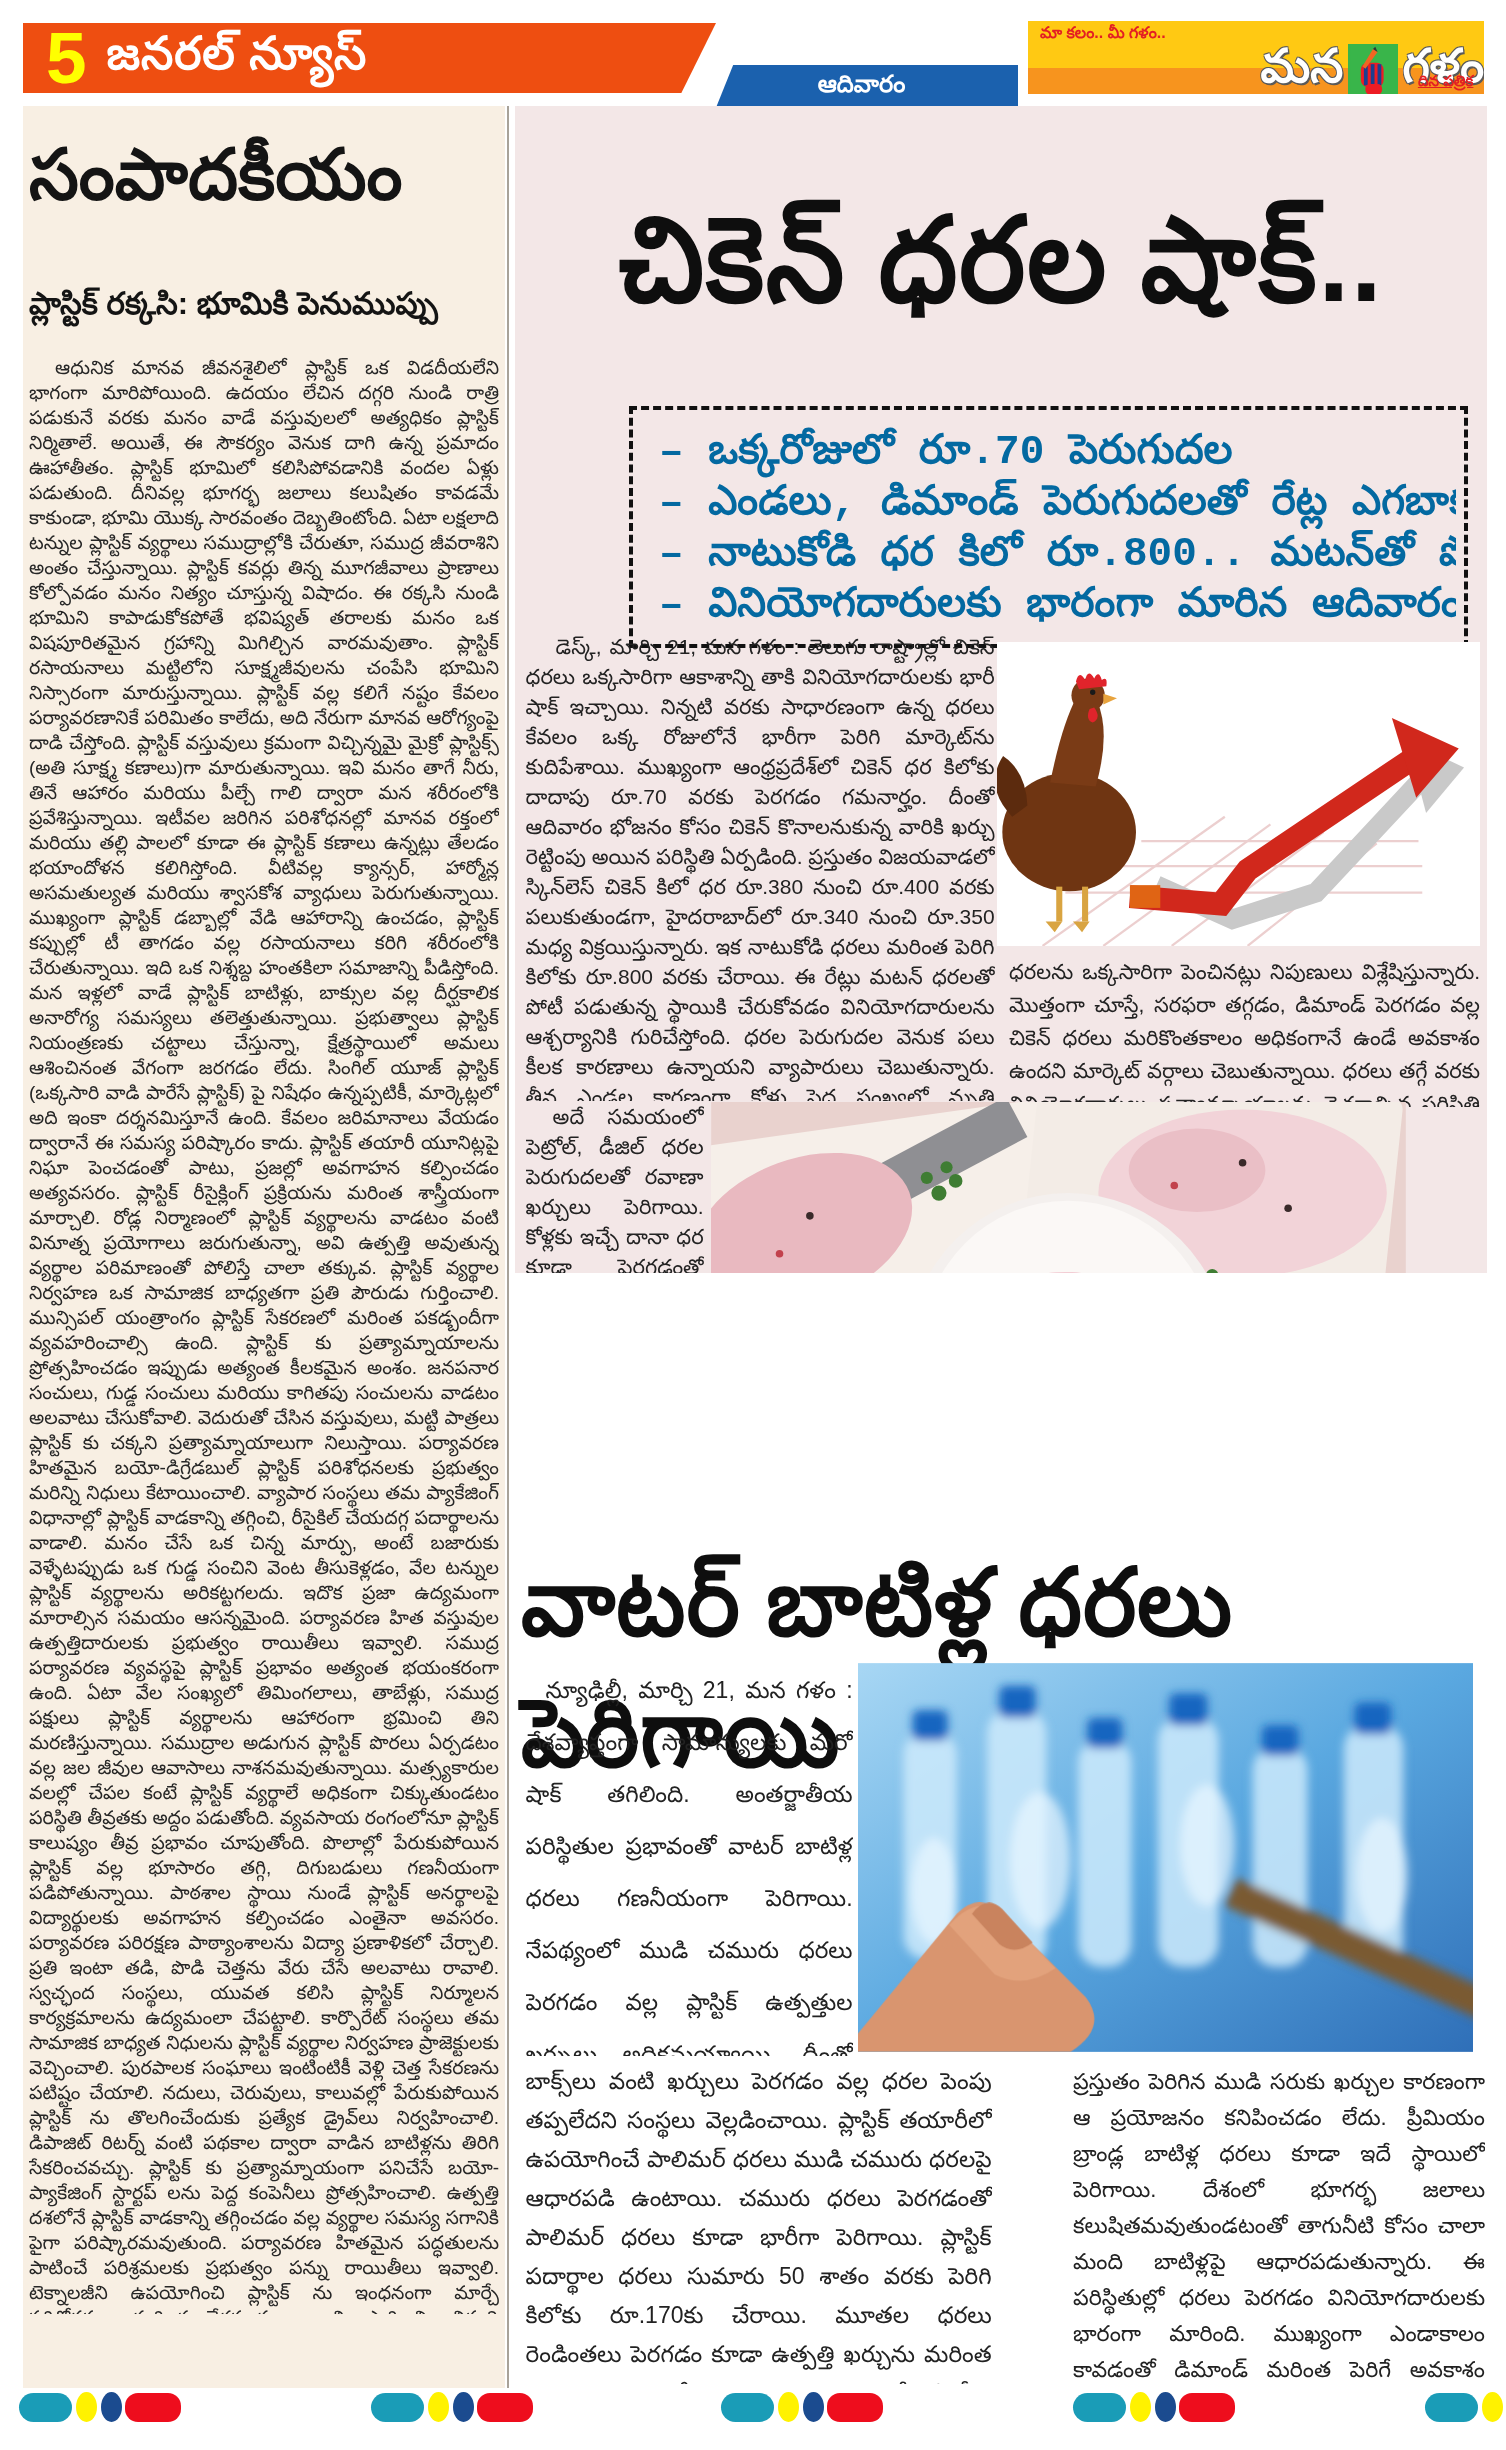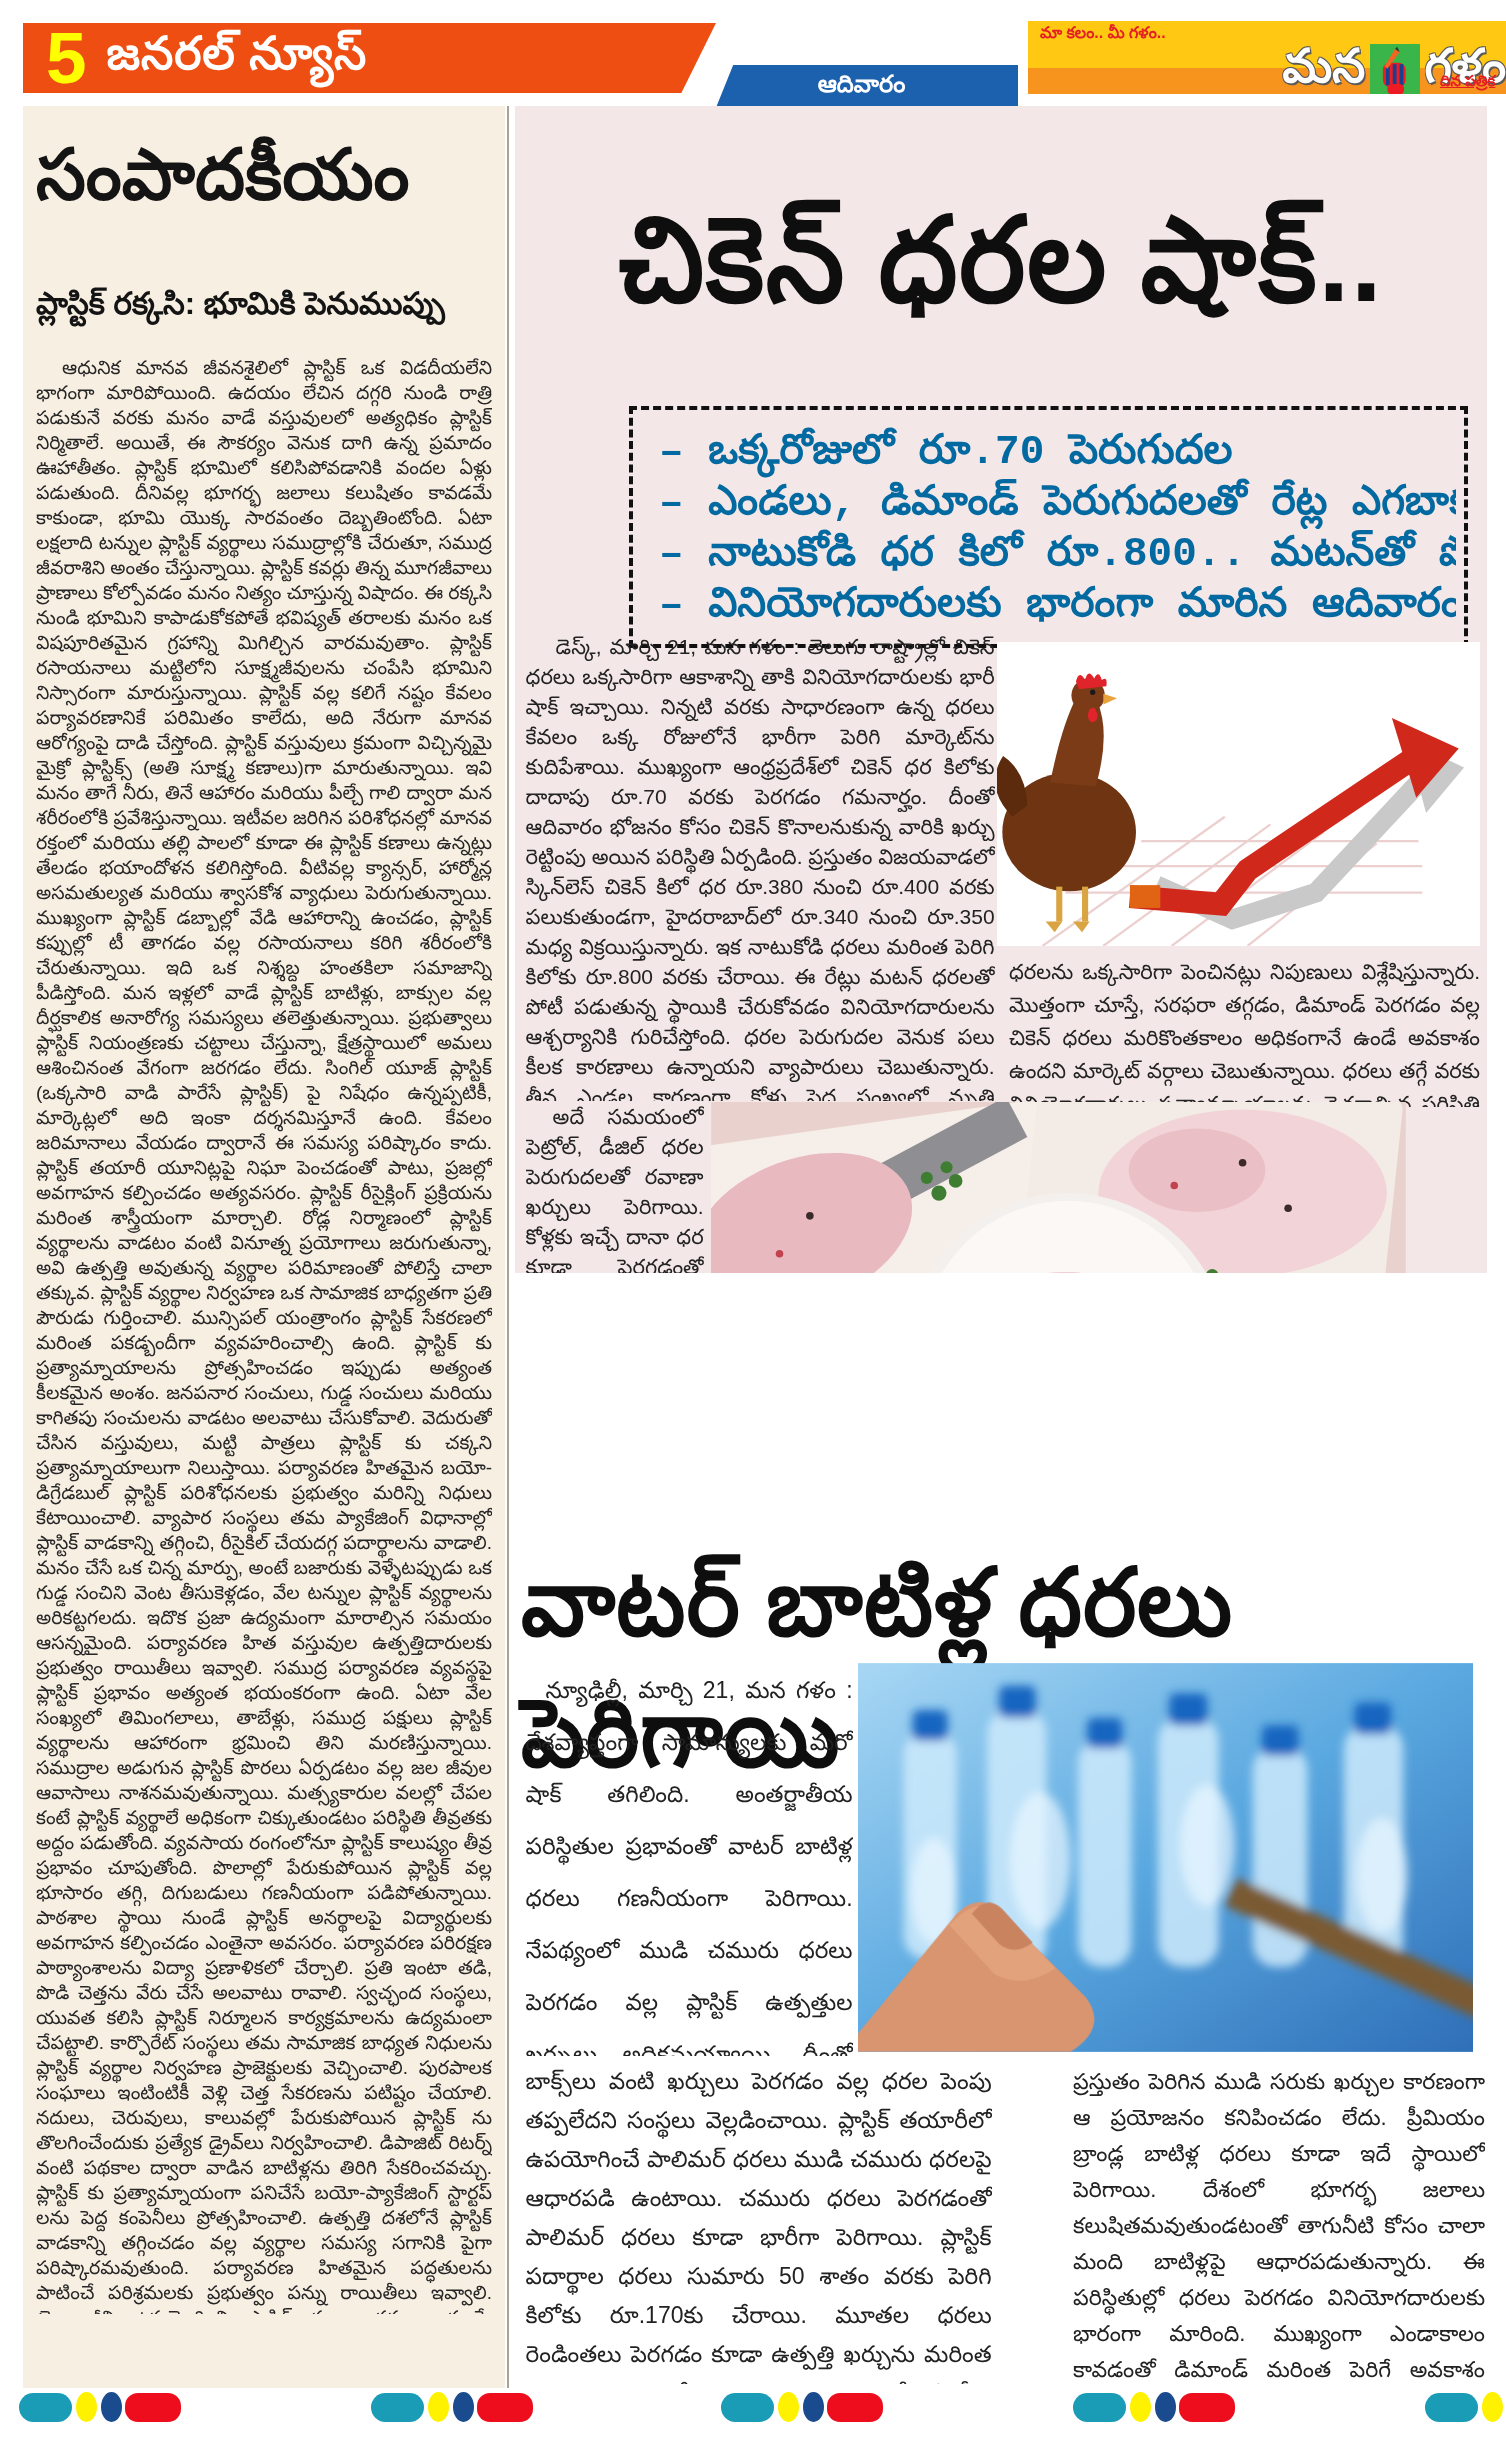--- a/index.html
+++ b/index.html
@@ -9,32 +9,32 @@
   
   .hdr-orange{position:absolute;left:23px;top:23px;width:693px;height:70px;background:#ee4e11;
               clip-path:polygon(0 0,100% 0,95% 100%,0 100%);display:flex;align-items:center;}
   .hdr-num{color:#ffff00;font-size:73px;font-weight:800;line-height:70px;margin:0 20px 0 23px;}
   .hdr-title{color:#ffffff;font-size:46px;font-weight:700;letter-spacing:0.8px;}
   .hdr-blue{position:absolute;left:705px;top:23px;width:313px;height:70px;background:#1b61ae;
             clip-path:polygon(9% 0,100% 0,100% 100%,0 100%);display:flex;flex-direction:column;
             align-items:center;justify-content:center;color:#fff;font-weight:700;margin-top:42px;}
   .hdr-day{font-size:24px;line-height:30px;}
   .hdr-date{font-size:25px;line-height:32px;letter-spacing:1.5px;}
-  .logo{position:absolute;left:1028px;top:21px;width:456px;height:73px;background:#ffc913;overflow:hidden;padding-left:22px;}
+  .logo{position:absolute;left:1028px;top:21px;width:456px;height:73px;background:#ffc913;overflow:hidden;}
   .logo-bottom{position:absolute;left:0;bottom:0;width:100%;height:26px;background:#f7941e;}
   .logo-tag{position:absolute;left:12px;top:3px;font-size:16px;font-weight:700;color:#e31e24;}
   .logo-name{position:absolute;left:0;top:16.7px;width:100%;display:flex;align-items:center;justify-content:flex-end;gap:4.6px;}
   .logo-word{font-size:47px;font-weight:800;color:#ffffff;
              text-shadow:1.5px 1.5px 0 #5a5a5a,-0.8px -0.8px 0 #5a5a5a,0.8px -0.8px 0 #5a5a5a,-0.8px 0.8px 0 #5a5a5a;}
   .logo-fist{width:50px;height:55px;background:#39b54a;display:flex;align-items:center;justify-content:center;}
   .logo-type{position:absolute;right:10.6px;bottom:1.5px;font-size:15px;font-weight:700;color:#e31e24;text-decoration:underline;}
 
   
   .editorial{position:absolute;left:23px;top:106px;width:482px;height:2282px;background:#f8efe3;
-             box-sizing:border-box;padding:12px 13px;overflow:hidden;}
+             box-sizing:border-box;padding:12px 6px;overflow:hidden;}
   .ed-title{font-size:71px;font-weight:800;color:#141414;line-height:114px;}
   .ed-sub{font-size:31px;font-weight:800;color:#141414;line-height:43px;margin-top:50px;}
   .ed-body{margin-top:30px;font-size:19px;line-height:25px;text-align:justify;color:#262626;
            text-indent:26px;height:1959px;overflow:hidden;}
   .divider{position:absolute;left:507px;top:106px;width:1.5px;height:2282px;background:#a8a299;}
 
   
   .chicken{position:absolute;left:515px;top:106px;width:972px;height:1167px;background:#f3e7e7;overflow:hidden;}
   .ck-headline{position:absolute;left:0;top:91px;width:100%;text-align:center;font-size:112px;font-weight:900;
                color:#0e0e0e;letter-spacing:1.5px;transform:scaleY(1.06);}

